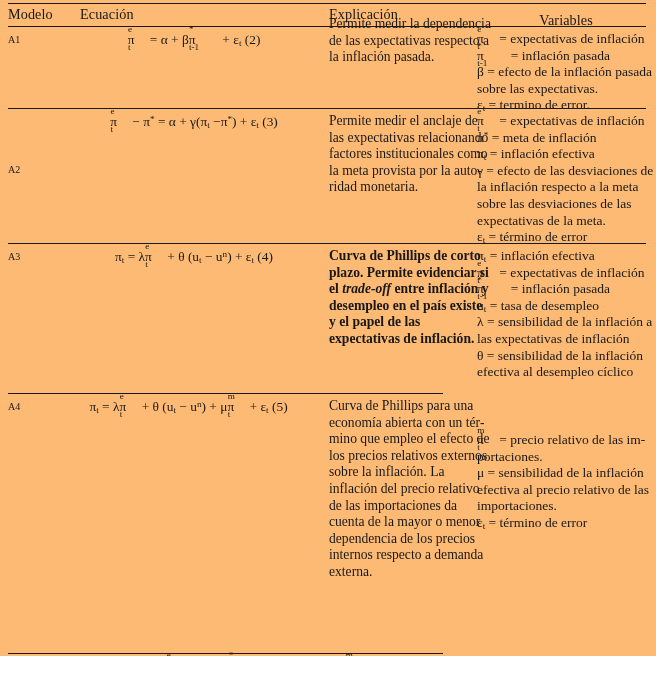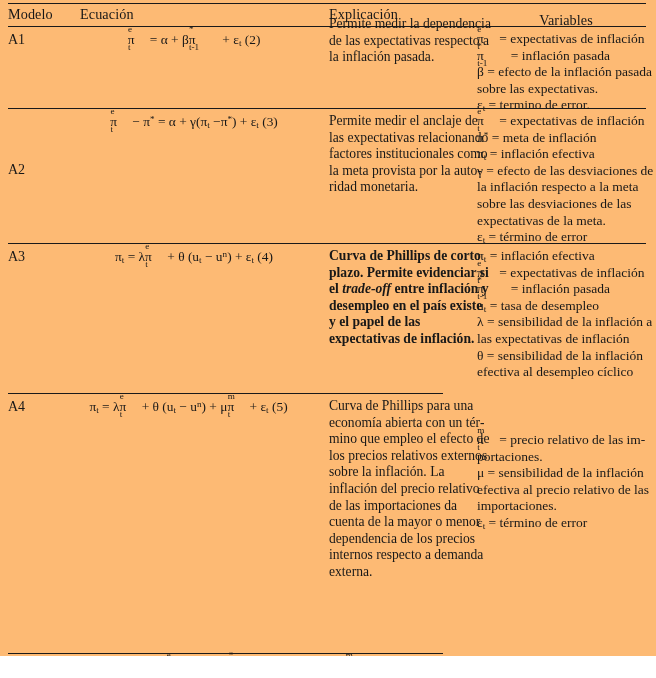--- a/index.html
+++ b/index.html
@@ -50,21 +50,21 @@
   .cell.vars  { font-size: 13.5px; line-height: 16.6px; }
   .cell.expl  { font-size: 13.6px; line-height: 16.6px; }
 
   .eq {
     font-size: 13.4px;
     line-height: 17px;
     white-space: nowrap;
   }
   .eq.center { text-align: center; }
 
-  .model-label { font-size: 14px; line-height: 17px; }
+  .model-label { font-size: 10px; line-height: 17px; }
 
   
   .math { font-style: normal; }
   sub, sup {
     font-size: 68%;
     line-height: 0;
   }
   sub { vertical-align: -0.22em; }
   sup { vertical-align: 0.42em; }
   .stk { position: relative; display: inline-block; }

